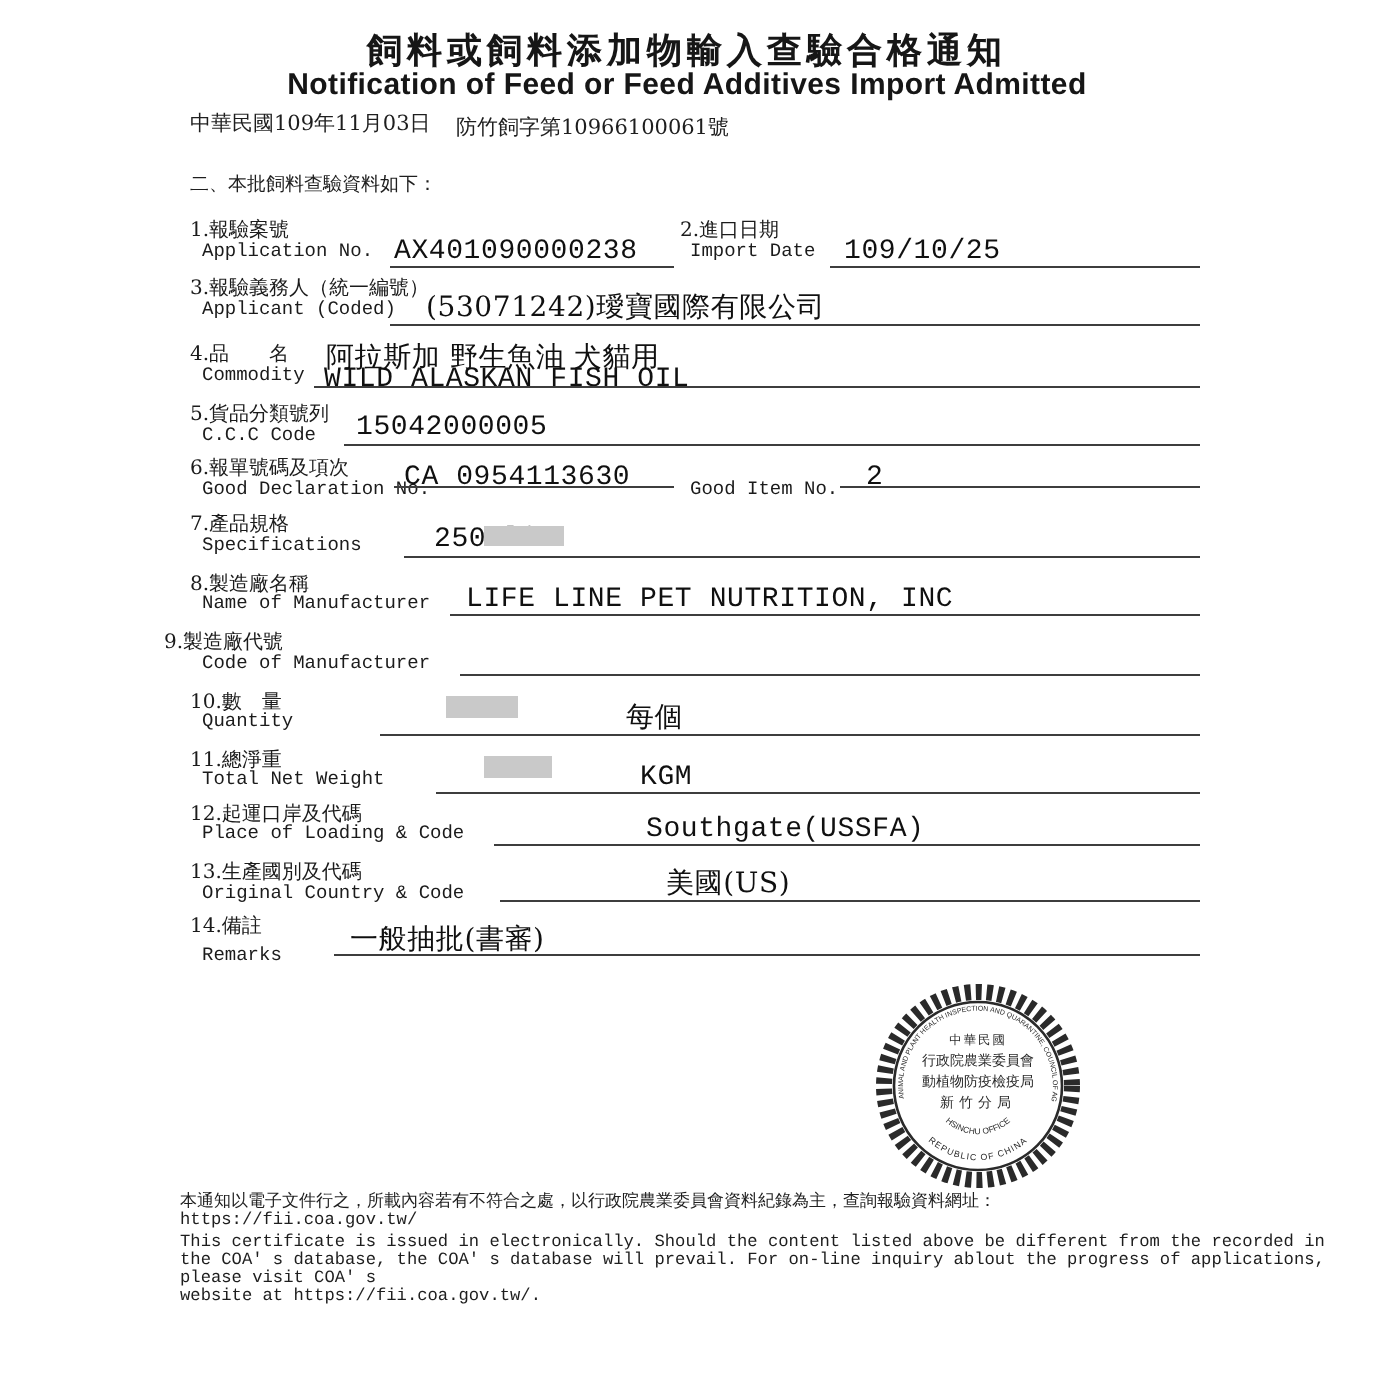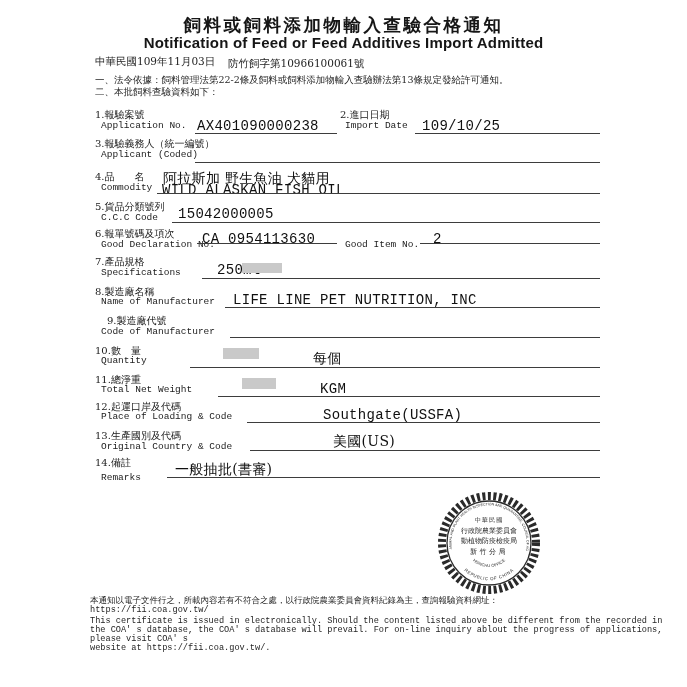--- a/index.html
+++ b/index.html
@@ -24,35 +24,35 @@
 </style>
 </head>
 <body>
 
 <div class="page">
 
   <div class="abs title-zh zh">飼料或飼料添加物輸入查驗合格通知</div>
   <div class="abs title-en sans">Notification of Feed or Feed Additives Import Admitted</div>
   <div class="abs meta zh" style="left:95px;top:55px;">中華民國109年11月03日</div>
   <div class="abs meta zh" style="left:228px;top:57px;">防竹飼字第10966100061號</div>
-  <div class="abs clause zh" style="left:95px;top:74px;">一、法令依據：飼料管理法第22-2條及飼料或飼料添加物輸入查驗辦法第13條規定發給許可通知。</div>
   <div class="abs clause zh" style="left:95px;top:86px;">二、本批飼料查驗資料如下：</div>
 
   <div class="abs lbl-zh zh" style="left:95px;top:108px;">1.報驗案號</div>
   <div class="abs lbl-en mono" style="left:101px;top:120px;">Application No.</div>
   <div class="abs val mono" style="left:197px;top:118px;">AX401090000238</div>
   <div class="uline" style="left:195px;top:133px;width:142px;"></div>
 
   <div class="abs lbl-zh zh" style="left:340px;top:108px;">2.進口日期</div>
   <div class="abs lbl-en mono" style="left:345px;top:120px;">Import Date</div>
   <div class="abs val mono" style="left:422px;top:118px;">109/10/25</div>
   <div class="uline" style="left:415px;top:133px;width:185px;"></div>
 
   <div class="abs lbl-zh zh" style="left:95px;top:137px;">3.報驗義務人（統一編號）</div>
   <div class="abs lbl-en mono" style="left:101px;top:149px;">Applicant (Coded)</div>
+  <div class="abs val zh" style="left:213px;top:145px;">(53071242)璦寶國際有限公司</div>
   <div class="uline" style="left:195px;top:162px;width:405px;"></div>
 
   <div class="abs lbl-zh zh" style="left:95px;top:170px;">4.品　　名</div>
   <div class="abs val zh" style="left:140px;top:170px;padding-left:23px;">阿拉斯加 野生魚油 犬貓用</div>
   <div class="abs lbl-en mono" style="left:101px;top:182px;">Commodity</div>
   <div class="abs val mono" style="left:162px;top:182px;">WILD ALASKAN FISH OIL</div>
   <div class="uline" style="left:157px;top:193px;width:443px;"></div>
 
   <div class="abs lbl-zh zh" style="left:95px;top:200px;">5.貨品分類號列</div>
   <div class="abs lbl-en mono" style="left:101px;top:212px;">C.C.C Code</div>
@@ -71,21 +71,21 @@
   <div class="abs lbl-en mono" style="left:101px;top:267px;">Specifications</div>
   <div class="abs val mono" style="left:217px;top:262px;">250ml*</div>
   <div class="redact" style="left:242px;top:263px;width:40px;height:10px;"></div>
   <div class="uline" style="left:202px;top:278px;width:398px;"></div>
 
   <div class="abs lbl-zh zh" style="left:95px;top:285px;">8.製造廠名稱</div>
   <div class="abs lbl-en mono" style="left:101px;top:296px;">Name of Manufacturer</div>
   <div class="abs val mono" style="left:233px;top:292px;">LIFE LINE PET NUTRITION, INC</div>
   <div class="uline" style="left:225px;top:307px;width:375px;"></div>
 
-  <div class="abs lbl-zh zh" style="left:107px;top:314px;">9.製造廠代號</div>
+  <div class="abs lbl-zh zh" style="left:82px;top:314px;">9.製造廠代號</div>
   <div class="abs lbl-en mono" style="left:101px;top:326px;">Code of Manufacturer</div>
   <div class="uline" style="left:230px;top:337px;width:370px;"></div>
 
   <div class="abs lbl-zh zh" style="left:95px;top:344px;">10.數　量</div>
   <div class="abs lbl-en mono" style="left:101px;top:355px;">Quantity</div>
   <div class="redact" style="left:223px;top:348px;width:36px;height:11px;"></div>
   <div class="abs val zh" style="left:313px;top:350px;">每個</div>
   <div class="uline" style="left:190px;top:367px;width:410px;"></div>
 
   <div class="abs lbl-zh zh" style="left:95px;top:373px;">11.總淨重</div>

